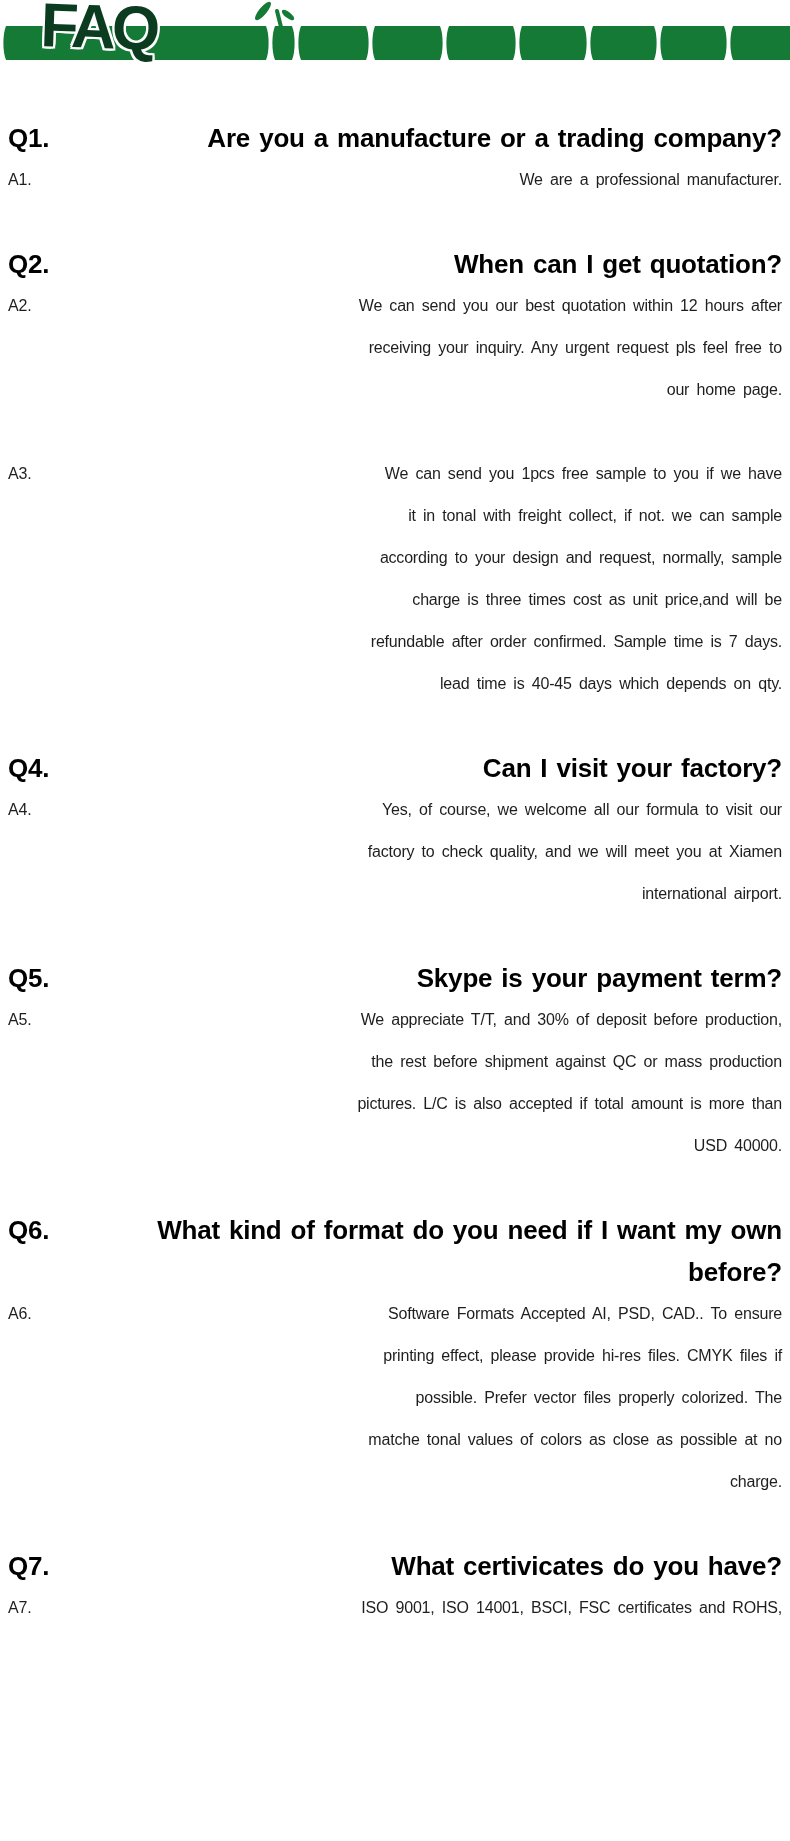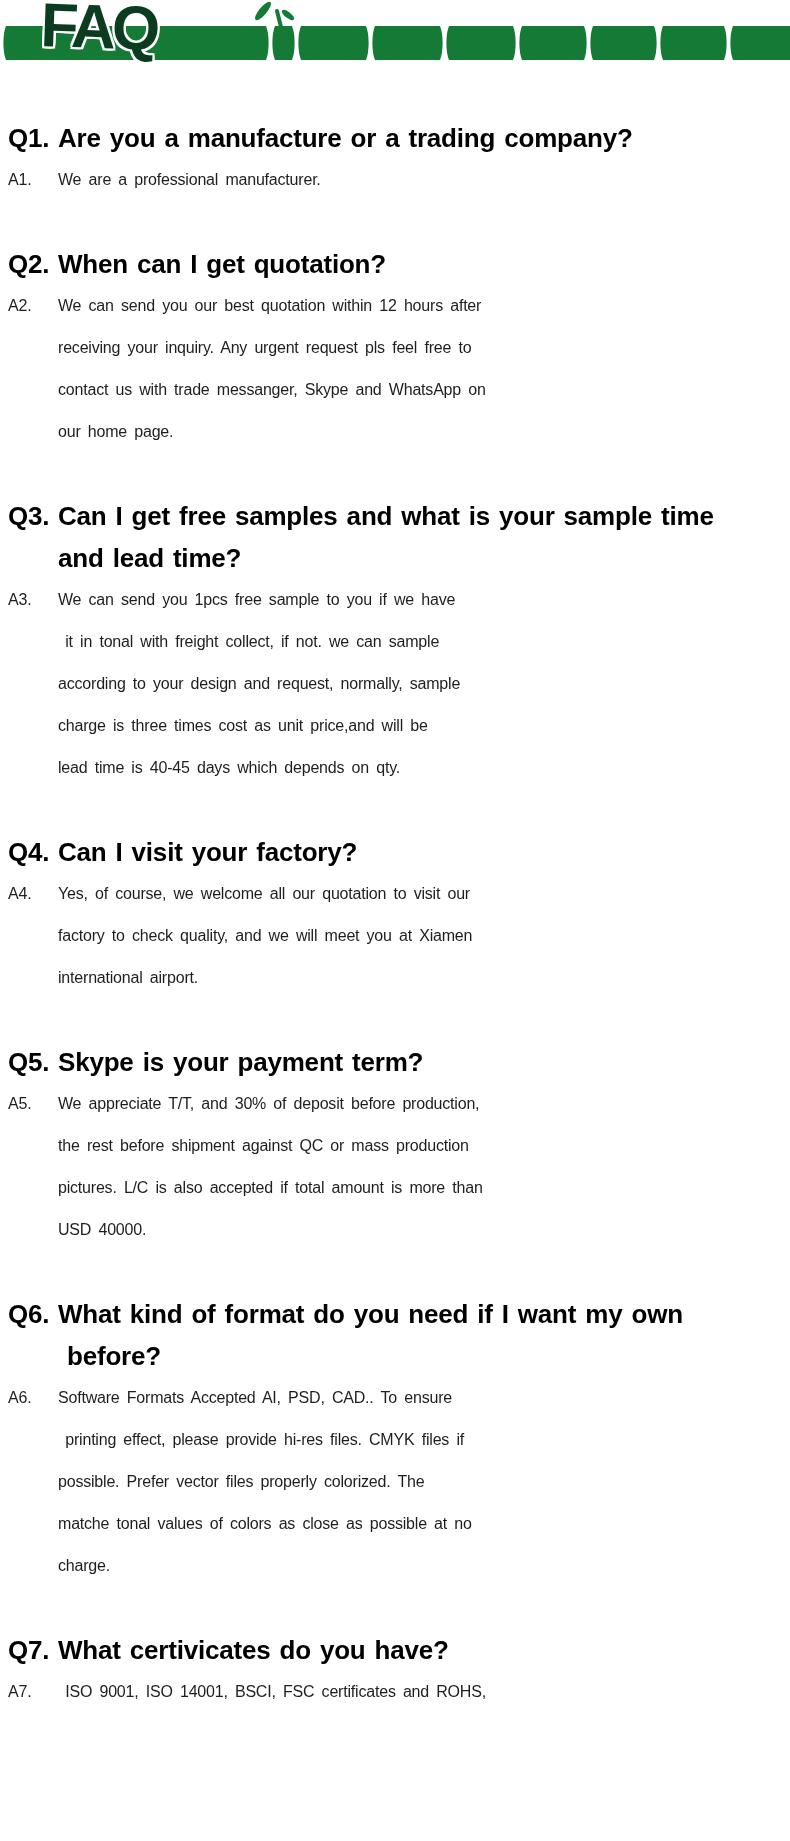--- a/index.html
+++ b/index.html
@@ -59,21 +59,21 @@
     word-spacing: 2px;
   }
   .a-row {
     font-size: 16px;
     line-height: 42px;
     color: var(--body-color);
     letter-spacing: -0.2px;
     word-spacing: 3px;
   }
   .q-label, .a-label { flex: 0 0 50px; white-space: pre; }
-  .lines { flex: 1 1 auto; min-width: 0; }
+  .lines { flex: 1 1 auto; min-width: 0; text-align: right; }
   .line { white-space: pre; }
 </style>
 </head>
 <body>
 
 <div class="banner">
   <svg width="790" height="62" viewBox="0 0 790 62" aria-hidden="true">
     <g fill="var(--bamboo-green)">
 
       <path d="M6,26 C2.5,34 2.5,52 6,60 L266,60 C269.5,52 269.5,34 266,26 Z"></path>
@@ -117,55 +117,48 @@
         <span class="q-label">Q2.</span>
         <div class="lines">
           <div class="line">When can I get quotation?</div>
         </div>
       </div>
       <div class="a-row">
         <span class="a-label">A2.</span>
         <div class="lines">
           <div class="line">We can send you our best quotation within 12 hours after</div>
           <div class="line">receiving your inquiry. Any urgent request pls feel free to</div>
-          <div class="line">contact us with trade messanger, Skype and WhatsApp on</div>
           <div class="line">our home page.</div>
         </div>
       </div>
     </div>
     <div class="qa-section">
-      <div class="q-row">
-        <span class="q-label">Q3.</span>
-        <div class="lines">
-          <div class="line">Can I get free samples and what is your sample time</div>
-          <div class="line">and lead time?</div>
-        </div>
-      </div>
       <div class="a-row">
         <span class="a-label">A3.</span>
         <div class="lines">
           <div class="line">We can send you 1pcs free sample to you if we have</div>
           <div class="line"> it in tonal with freight collect, if not. we can sample</div>
           <div class="line">according to your design and request, normally, sample</div>
           <div class="line">charge is three times cost as unit price,and will be</div>
+          <div class="line">refundable after order confirmed. Sample time is 7 days.</div>
           <div class="line">lead time is 40-45 days which depends on qty.</div>
         </div>
       </div>
     </div>
     <div class="qa-section">
       <div class="q-row">
         <span class="q-label">Q4.</span>
         <div class="lines">
           <div class="line">Can I visit your factory?</div>
         </div>
       </div>
       <div class="a-row">
         <span class="a-label">A4.</span>
         <div class="lines">
-          <div class="line">Yes, of course, we welcome all our quotation to visit our</div>
+          <div class="line">Yes, of course, we welcome all our formula to visit our</div>
           <div class="line">factory to check quality, and we will meet you at Xiamen</div>
           <div class="line">international airport.</div>
         </div>
       </div>
     </div>
     <div class="qa-section">
       <div class="q-row">
         <span class="q-label">Q5.</span>
         <div class="lines">
           <div class="line">Skype is your payment term?</div>

